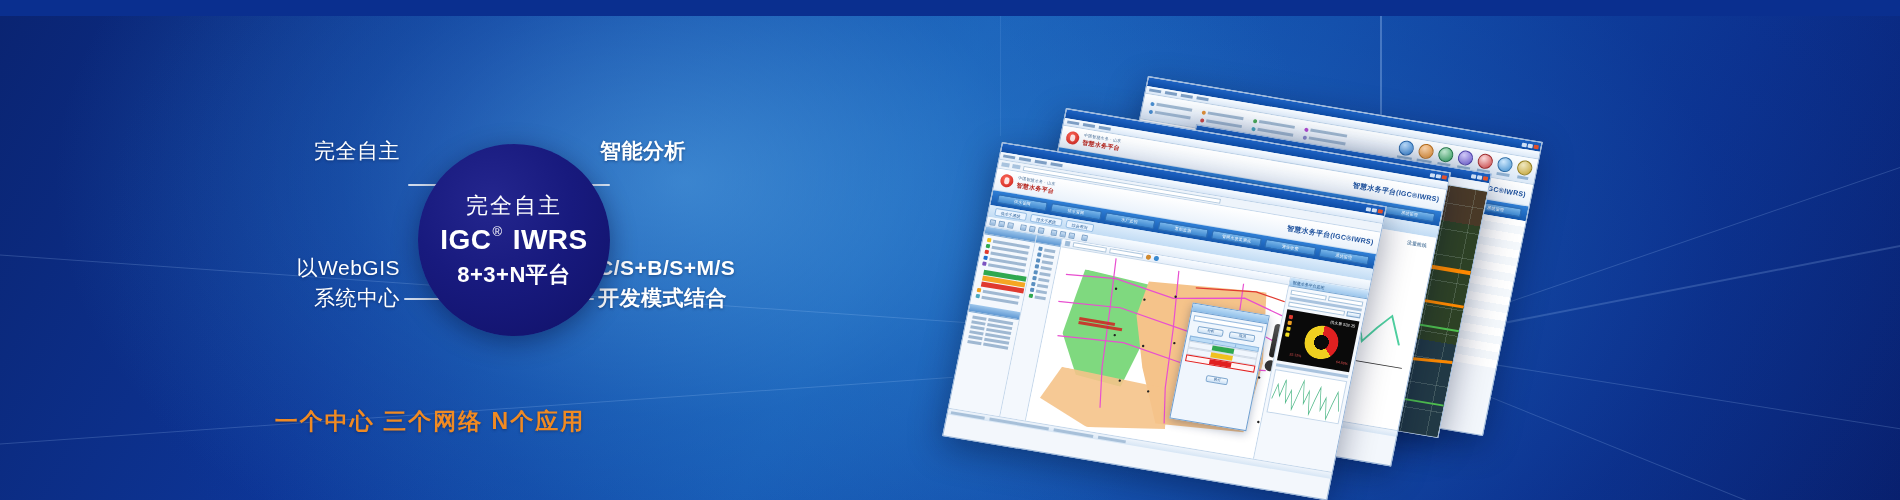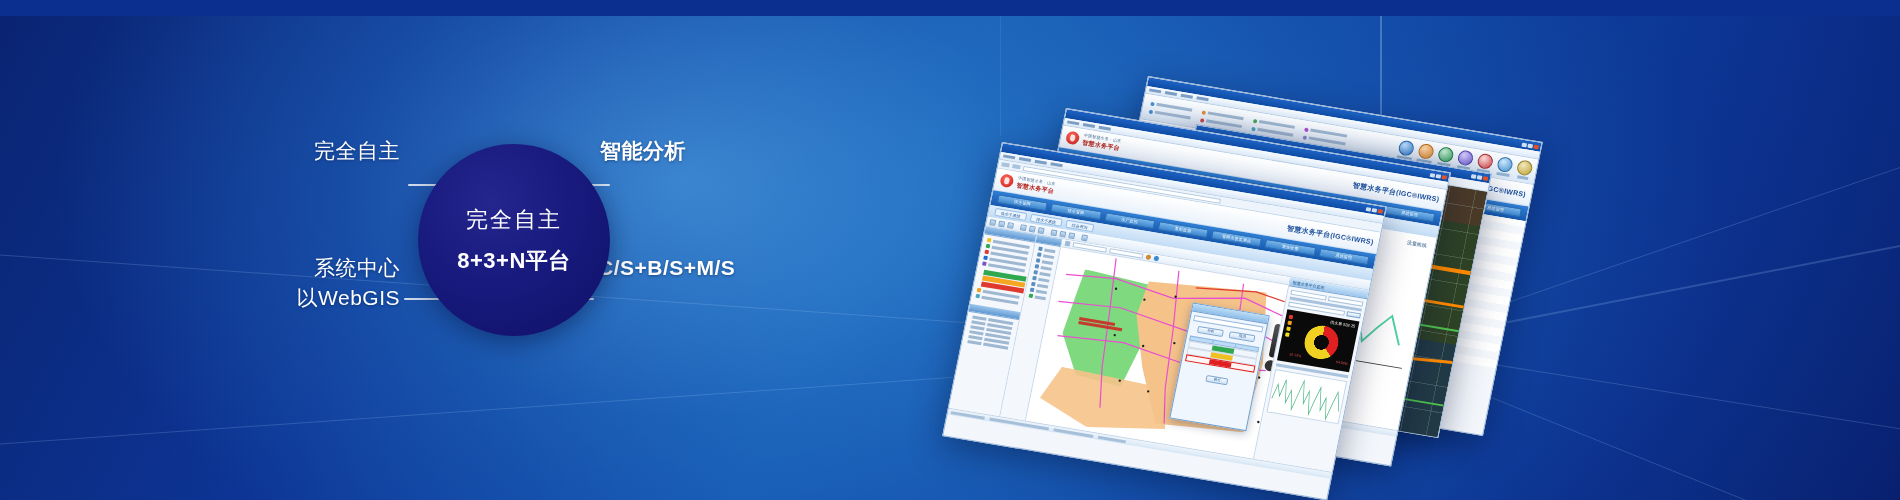--- a/index.html
+++ b/index.html
@@ -123,35 +123,42 @@
     <div>完全自主</div>
   </div>
   <div class="connector" style="left:408px;top:168px;width:72px;"></div>
 
   <div class="lbl r" style="left:600px;top:120px;width:200px;">
     <div>智能分析</div>
   </div>
   <div class="connector" style="left:548px;top:168px;width:62px;"></div>
 
   <div class="lbl l" style="left:220px;top:237px;width:180px;">
+    <div>以WebGIS</div>
     <div>系统中心</div>
-    <div>以WebGIS</div>
   </div>
   <div class="connector" style="left:404px;top:282px;width:86px;"></div>
 
   <div class="lbl r" style="left:598px;top:237px;width:230px;">
     <div>C/S+B/S+M/S</div>
+    <div>开发模式结合</div>
   </div>
   <div class="connector" style="left:536px;top:282px;width:58px;"></div>
 
   <div class="circle">
     <div class="c-cn">完全自主</div>
+    <div class="c-en">
+      <span>IGC</span>
+      <span class="reg">®</span>
+      <span>IWRS</span>
+    </div>
     <div class="c-plat">8+3+N平台</div>
   </div>
 
+  <div class="tagline">一个中心  三个网络  N个应用</div>
 
   <div class="tilt" style="left:1148px;top:60px;transform:rotate(11.5deg) skewY(-2deg);">
     <div class="win" style="width:400px;height:300px;">
       <div class="tbar">
         <i></i>
         <i></i>
         <i class="x"></i>
       </div>
       <div class="menubar">
         <u></u>

